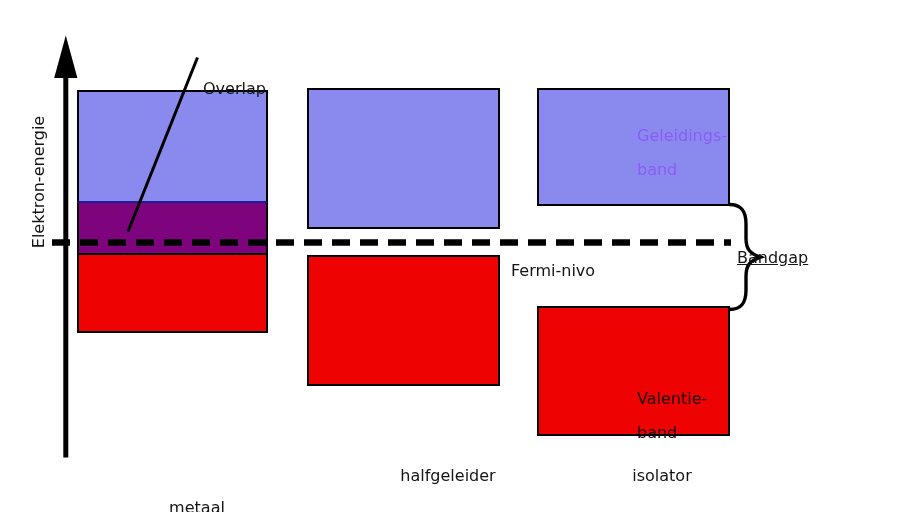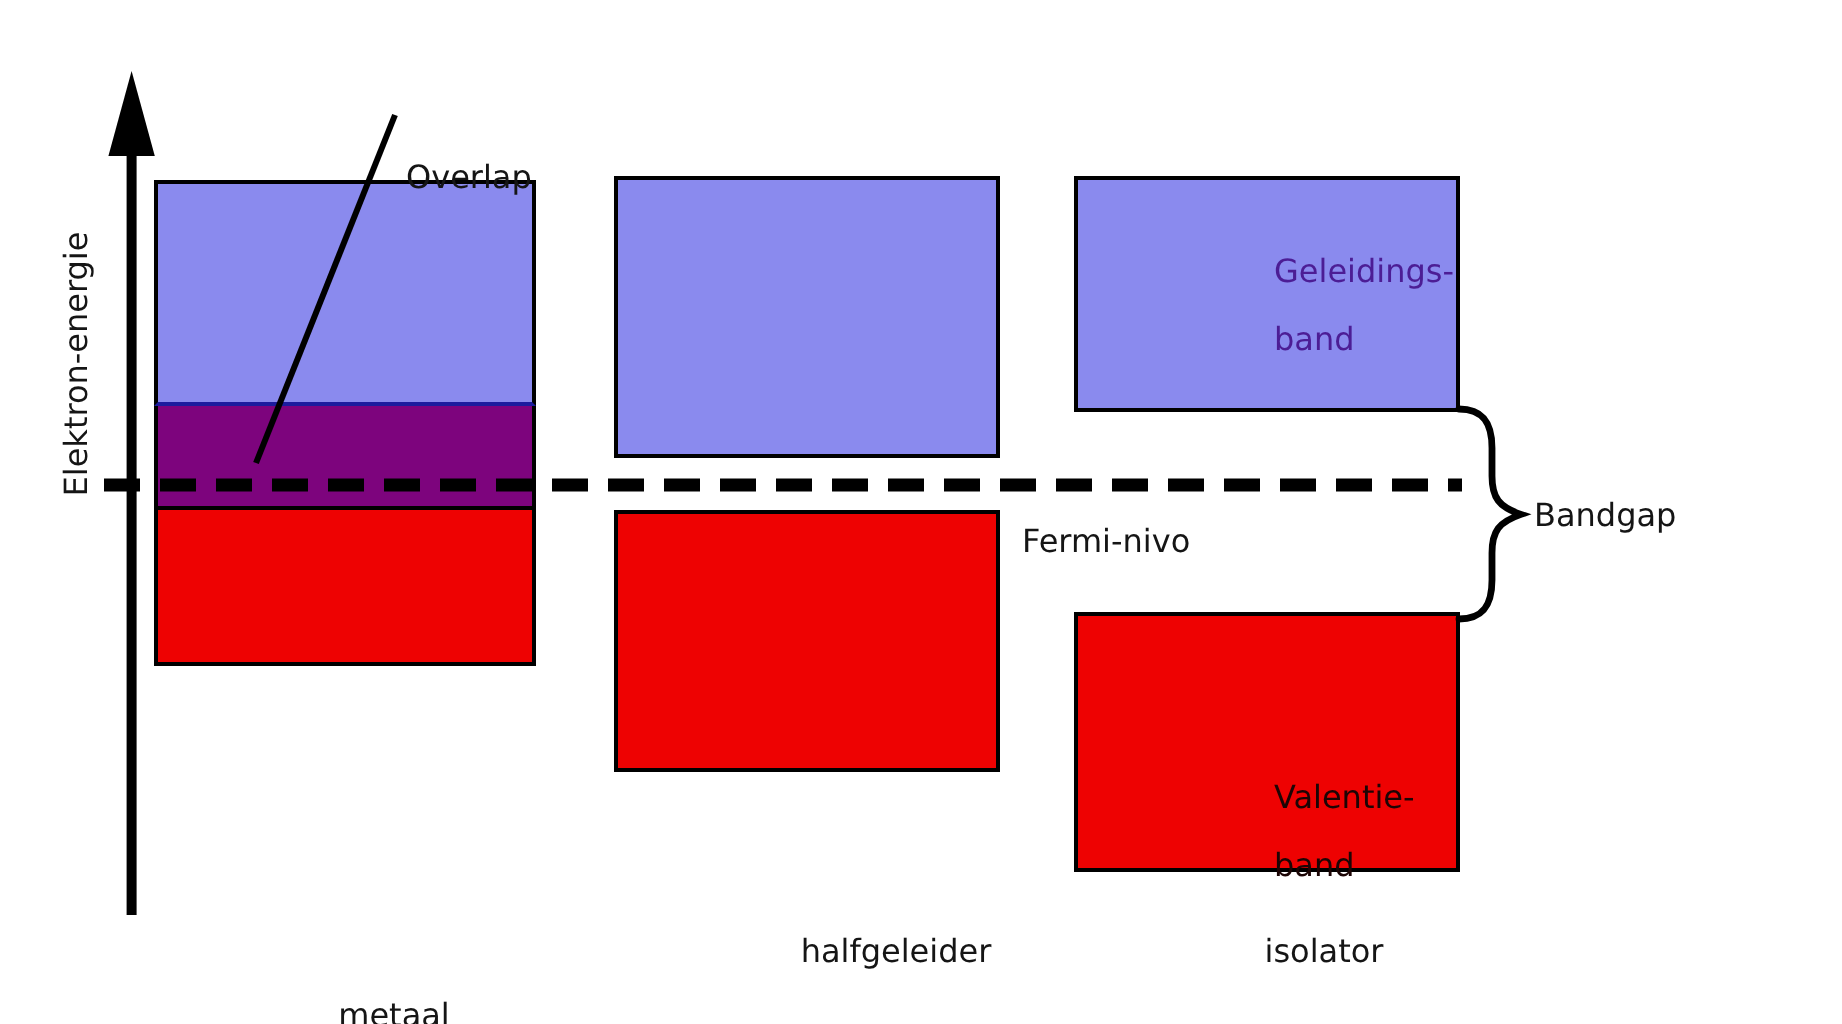--- a/index.html
+++ b/index.html
@@ -14,21 +14,21 @@
   .metal-stack{position:absolute;left:77px;top:90px;width:191px;height:243px;z-index:1;display:flex;flex-direction:column;}
   .metal-blue{height:113px;box-sizing:border-box;background:#8a8aee;border:2.5px solid #000;border-bottom:2.5px solid #1c1c9e;}
   .metal-purple{height:50px;box-sizing:border-box;background:#7d047d;border-left:2.5px solid #000;border-right:2.5px solid #000;}
   .metal-red{flex:1;box-sizing:border-box;background:#ee0202;border:2.5px solid #000;}
   svg.overlay{position:absolute;left:0;top:0;z-index:2;}
   .label{position:absolute;z-index:3;font-size:16px;white-space:nowrap;}
   .yaxis-label{
     left:38px;top:182px;transform:translate(-50%,-50%) rotate(-90deg);
     font-size:16px;
   }
-  .bandtext{position:absolute;z-index:3;font-size:16px;line-height:34px;color:#4c1d95;}
+  .bandtext{position:absolute;z-index:3;font-size:16px;line-height:34px;color:#8b5cf6;}
   .bandtext.on-red{color:#1c0505;}
   .col-label{transform:translateX(-50%);}
 </style>
 </head>
 <body>
 
 <div id="canvas">
 
   <div class="metal-stack">
     <div class="metal-blue"></div>
@@ -59,21 +59,21 @@
              L 746 290
              C 746 302 742 309.5 729.5 309.5" fill="none" stroke="#000" stroke-width="3.4" stroke-linecap="round"></path>
   </svg>
 
   <div class="label yaxis-label">Elektron-energie</div>
 
   <div class="label" style="left:203px;top:35px;margin-top:44px;">Overlap</div>
 
   <div class="label" style="left:511px;top:261px;text-align:right;">Fermi-nivo</div>
 
-  <div class="label" style="left:767px;top:248px;">Bandgap</div>
+  <div class="label" style="left:737px;top:248px;text-decoration:underline;">Bandgap</div>
 
   <div class="bandtext" style="left:637px;top:119px;">
     <div>Geleidings-</div>
     <div>band</div>
   </div>
 
   <div class="bandtext on-red" style="left:637px;top:337px;margin-top:45px;">
     <div>Valentie-</div>
     <div>band</div>
   </div>

